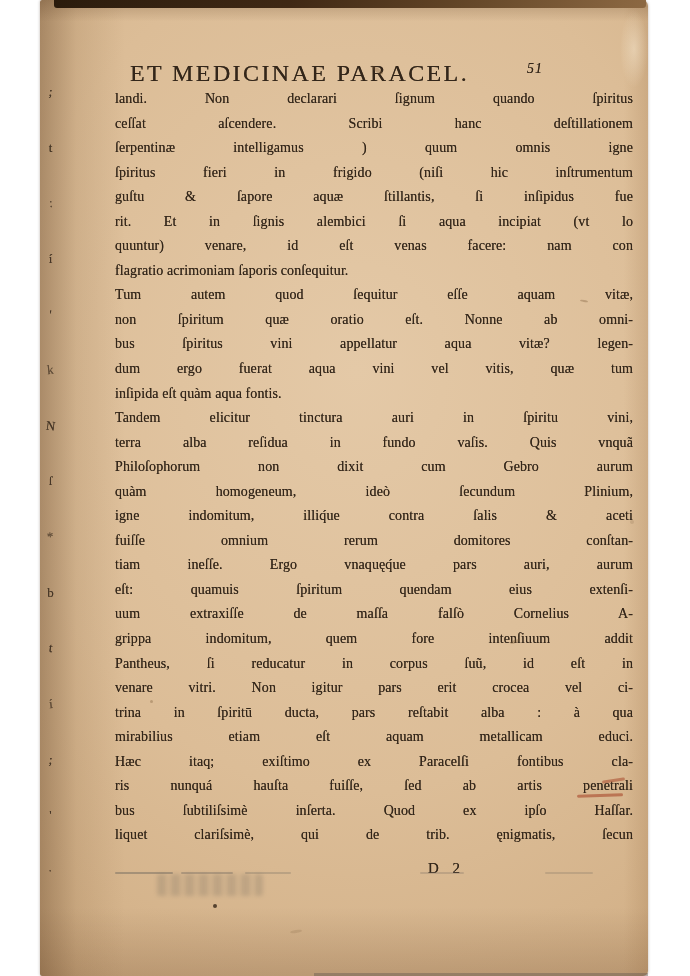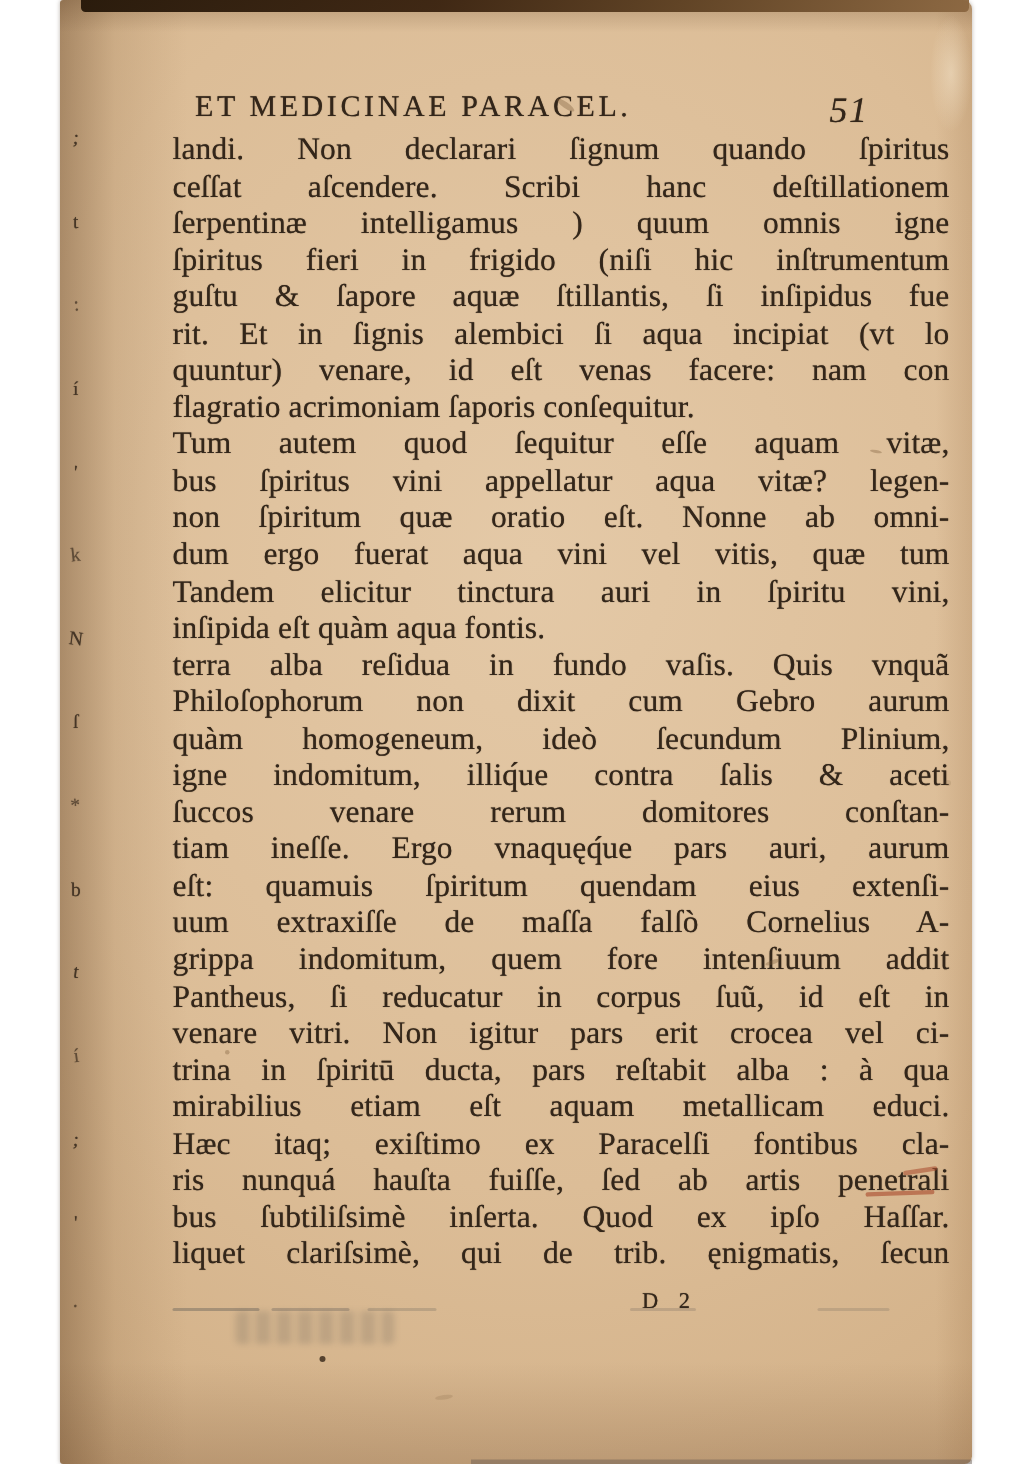--- a/index.html
+++ b/index.html
@@ -25,24 +25,24 @@
   
   .fragments{position:absolute;left:2px;top:85px;height:792px;width:17px;
     display:flex;flex-direction:column;justify-content:space-between;align-items:center;
     color:#3a2c1e;font-size:13px;line-height:13px;}
   .frag{display:block;opacity:.85;text-shadow:0 0 .5px rgba(40,28,16,.8);}
   .frag:nth-child(odd){transform:rotate(7deg);}
   .frag:nth-child(3n){transform:rotate(-6deg);opacity:.65;}
   
   .ink{color:#33261a;text-shadow:0 0 .6px rgba(46,33,20,.75);}
   .runhead{position:absolute;left:75px;top:60px;width:518px;height:26px;}
-  .runhead .title{display:inline-block;margin-left:15px;font-size:20px;letter-spacing:2.4px;white-space:nowrap;}
-  .runhead .pnum{position:absolute;left:438px;top:1px;font-style:italic;font-size:24px;letter-spacing:1px;text-align:center;}
+  .runhead .title{display:inline-block;margin-left:15px;font-size:24px;letter-spacing:2.4px;white-space:nowrap;}
+  .runhead .pnum{position:absolute;left:412px;top:1px;font-style:italic;font-size:14px;letter-spacing:1px;text-align:center;}
   .textblock{position:absolute;left:75px;top:87px;width:518px;}
-  .line{height:24.55px;line-height:24.55px;font-size:21px;white-space:nowrap;
+  .line{height:24.55px;line-height:24.55px;font-size:14px;white-space:nowrap;
         text-align:justify;text-align-last:justify;letter-spacing:.1px;}
   .line.nofill{text-align-last:left;}
   .sig{position:absolute;left:388px;top:860px;font-size:15px;word-spacing:8px;letter-spacing:1px;font-family:Liberation Serif, serif;}
   
   .red-underline{position:absolute;left:537px;top:794px;width:46px;height:3px;
     background:rgba(168,72,44,.6);transform:rotate(-2deg);border-radius:2px;}
   .red-dash{position:absolute;left:562px;top:779px;width:23px;height:3px;
     background:rgba(168,72,44,.55);transform:rotate(-9deg);border-radius:2px;}
   .pencil{position:absolute;height:2px;background:rgba(125,114,100,.55);top:872px;border-radius:1px;}
   .pencil.p1{left:75px;width:58px;}
@@ -97,30 +97,30 @@
     <div class="textblock ink">
         <div class="line">landi. Non declarari ſignum quando ſpiritus</div>
         <div class="line">ceſſat aſcendere. Scribi hanc deſtillationem</div>
         <div class="line">ſerpentinæ intelligamus ) quum omnis igne</div>
         <div class="line">ſpiritus fieri in frigido (niſi hic inſtrumentum</div>
         <div class="line">guſtu &amp; ſapore aquæ ſtillantis, ſi inſipidus fue</div>
         <div class="line">rit. Et in ſignis alembici ſi aqua incipiat (vt lo</div>
         <div class="line">quuntur) venare, id eſt venas facere: nam con</div>
         <div class="line nofill">flagratio acrimoniam ſaporis conſequitur.</div>
         <div class="line">Tum autem quod ſequitur eſſe aquam vitæ,</div>
+        <div class="line">non ſpiritum quæ oratio eſt. Nonne ab omni-</div>
         <div class="line">bus ſpiritus vini appellatur aqua vitæ? legen-</div>
-        <div class="line">non ſpiritum quæ oratio eſt. Nonne ab omni-</div>
         <div class="line">dum ergo fuerat aqua vini vel vitis, quæ tum</div>
+        <div class="line nofill">inſipida eſt quàm aqua fontis.</div>
         <div class="line">Tandem elicitur tinctura auri in ſpiritu vini,</div>
-        <div class="line nofill">inſipida eſt quàm aqua fontis.</div>
         <div class="line">terra alba reſidua in fundo vaſis. Quis vnquã</div>
         <div class="line">Philoſophorum non dixit cum Gebro aurum</div>
         <div class="line">quàm homogeneum, ideò ſecundum Plinium,</div>
         <div class="line">igne indomitum, illiq́ue contra ſalis &amp; aceti</div>
-        <div class="line">ſuccos venare rerum domitores conſtan-</div>
+        <div class="line">fuiſſe omnium rerum domitores conſtan-</div>
         <div class="line">tiam ineſſe. Ergo vnaquęq́ue pars auri, aurum</div>
         <div class="line">eſt: quamuis ſpiritum quendam eius extenſi-</div>
         <div class="line">uum extraxiſſe de maſſa falſò Cornelius A-</div>
         <div class="line">grippa indomitum, quem fore intenſiuum addit</div>
         <div class="line">Pantheus, ſi reducatur in corpus ſuũ, id eſt in</div>
         <div class="line">venare vitri. Non igitur pars erit crocea vel ci-</div>
         <div class="line">trina in ſpiritū ducta, pars reſtabit alba : à qua</div>
         <div class="line">mirabilius etiam eſt aquam metallicam educi.</div>
         <div class="line">Hæc itaq; exiſtimo ex Paracelſi fontibus cla-</div>
         <div class="line">ris nunquá hauſta fuiſſe, ſed ab artis penetrali</div>

